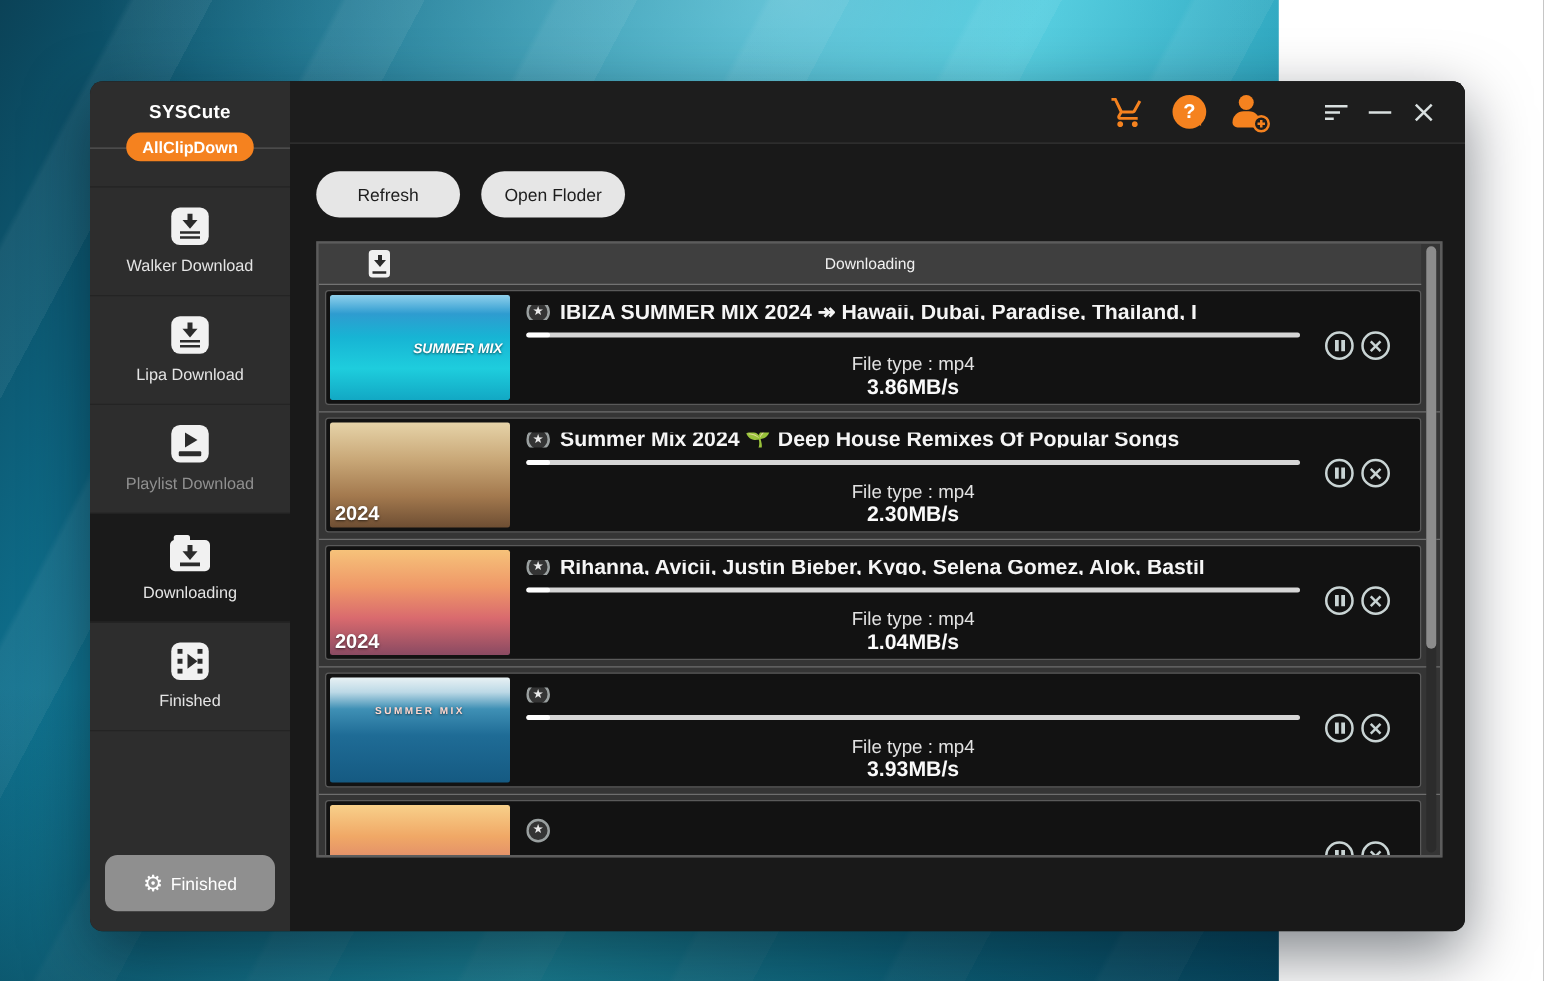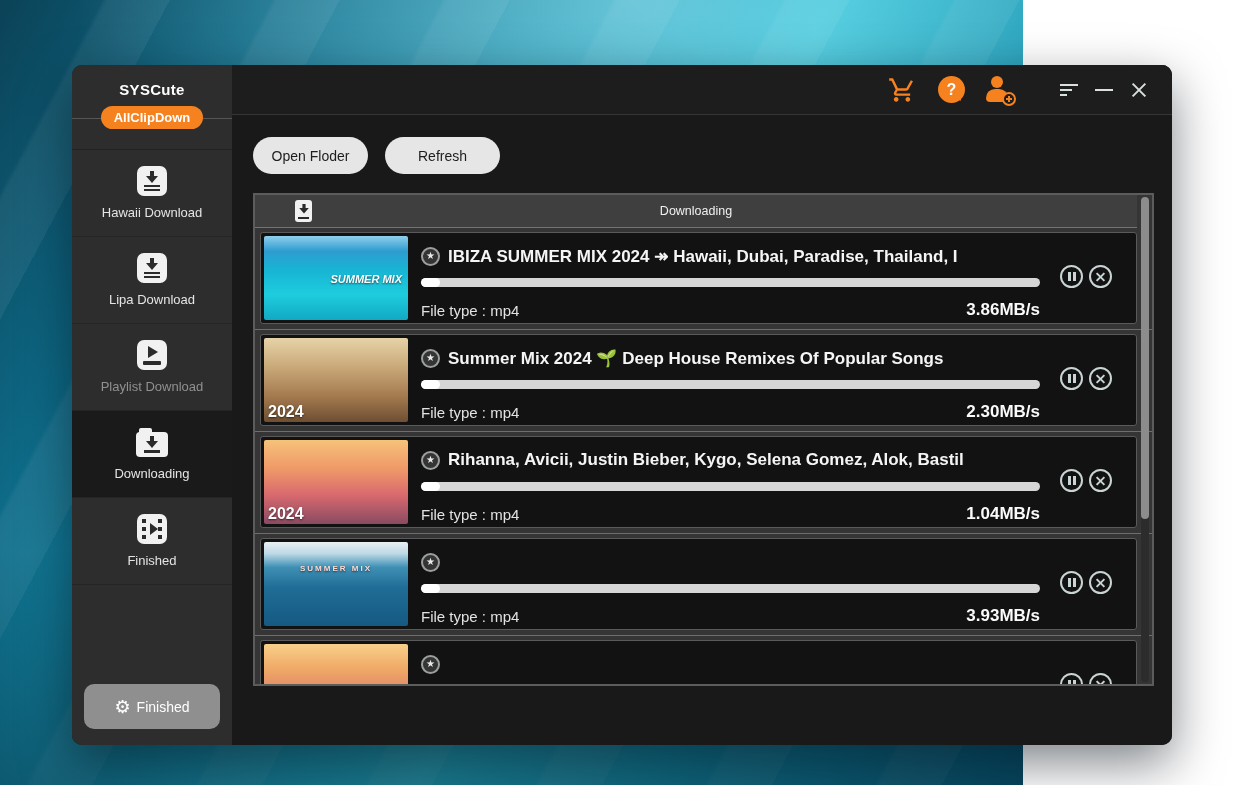--- a/index.html
+++ b/index.html
@@ -122,21 +122,21 @@
   .thumb-2 .thumb-text, .thumb-3 .thumb-text { left:4px; bottom:1px; font-size:16px; font-weight:bold; }
   .thumb-4 .thumb-text { left:0; right:0; top:22px; text-align:center; font-size:8px; letter-spacing:2px; color:#ffd9d0; }
   .mid { width:632px; flex:none; padding-left:13px; display:flex; flex-direction:column; }
   .title-row { margin-top:8px; height:24px; display:flex; align-items:center; gap:8px; overflow:hidden; white-space:nowrap; }
   .star-badge { width:19px; height:19px; border-radius:50%; background:#343434; border:2px solid #9aa0a0;
     display:flex; align-items:center; justify-content:center; flex:none; }
   .star-badge span { font-size:10px; line-height:1; color:#eaeaea; }
   .dtitle { font-size:17px; font-weight:bold; color:#f5f5f5; overflow:hidden; }
   .pbar { margin-top:10px; height:9px; border-radius:5px; background:#d6d6d6; overflow:hidden; }
   .pfill { height:100%; background:#ffffff; border-radius:5px; }
-  .meta-row { margin-top:13px; display:flex; justify-content:space-between; align-items:center; }
+  .meta-row { margin-top:13px; display:flex; justify-content:space-between; align-items:center;flex-direction:column; }
   .ftype { font-size:15px; color:#e2e2e2; }
   .speed { font-size:17px; font-weight:bold; color:#fafafa; }
   .row-btn { position:absolute; top:32px; width:23px; height:23px; border-radius:50%;
     border:2px solid #c9d4d4; background:transparent; cursor:pointer; }
   .pause-btn { right:53px; }
   .pause-btn i { position:absolute; top:5px; width:2.5px; height:9px; background:#c9d4d4; display:block; }
   .pause-btn i:nth-child(1){ left:6px; } .pause-btn i:nth-child(2){ left:11px; }
   .cancel-btn { right:24px; }
   .cancel-btn::before, .cancel-btn::after { content:''; position:absolute; top:8.5px; left:4px; width:11px; height:2px; background:#c9d4d4; }
   .cancel-btn::before { transform:rotate(45deg); } .cancel-btn::after { transform:rotate(-45deg); }
@@ -157,21 +157,21 @@
           <span class="badge">AllClipDown</span>
         </div>
       </div>
 
       <div class="nav-item">
         <div class="chip chip-dl">
             <div class="arrow"></div>
             <div class="l1"></div>
             <div class="l2"></div>
           </div>
-        <span class="nav-label">Hawaii Download</span>
+        <span class="nav-label">Walker Download</span>
       </div>
       <div class="nav-item">
         <div class="chip chip-dl">
             <div class="arrow"></div>
             <div class="l1"></div>
             <div class="l2"></div>
           </div>
         <span class="nav-label">Lipa Download</span>
       </div>
       <div class="nav-item dimmed">
@@ -220,22 +220,22 @@
               <i></i>
               <i></i>
             </div>
           <div class="min-btn"></div>
           <div class="x-icon"></div>
         </div>
       </div>
 
       <div class="content">
         <div class="toolbar">
+          <button class="tool-btn">Refresh</button>
           <button class="tool-btn">Open Floder</button>
-          <button class="tool-btn">Refresh</button>
         </div>
 
         <div class="list">
           <div class="list-header">
             <div class="hdr-doc">
                 <div class="arrow"></div>
                 <div class="l1"></div>
               </div>
             <div class="hdr-label">Downloading</div>
           </div>

